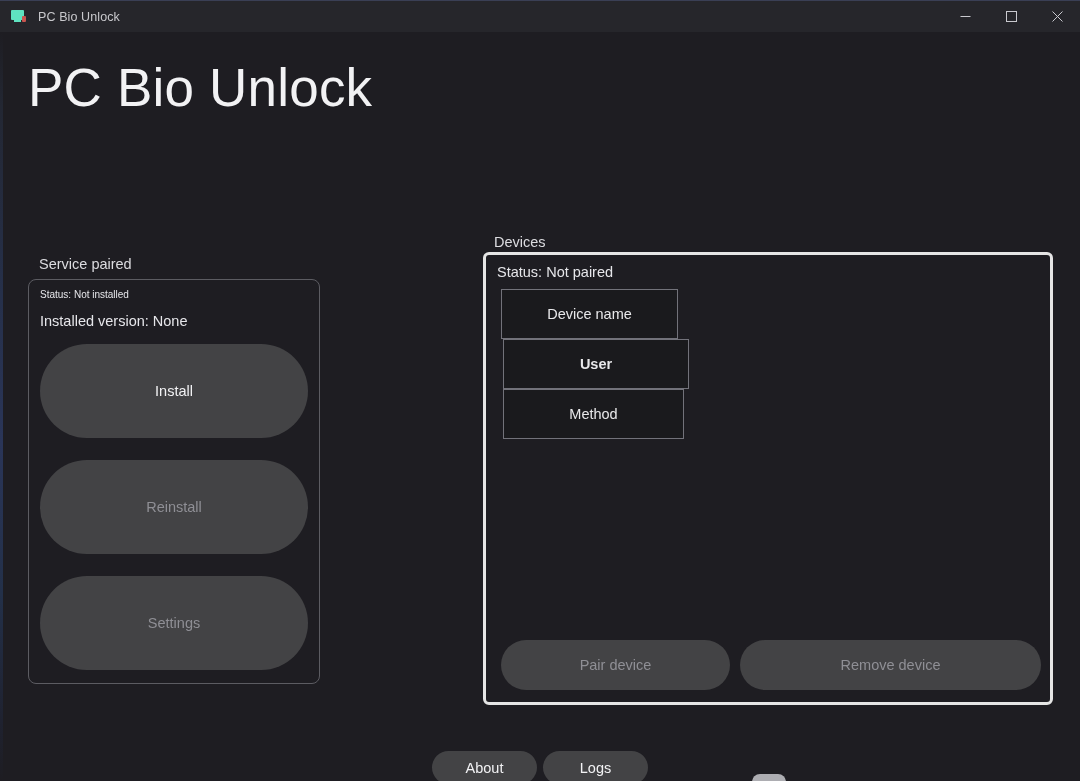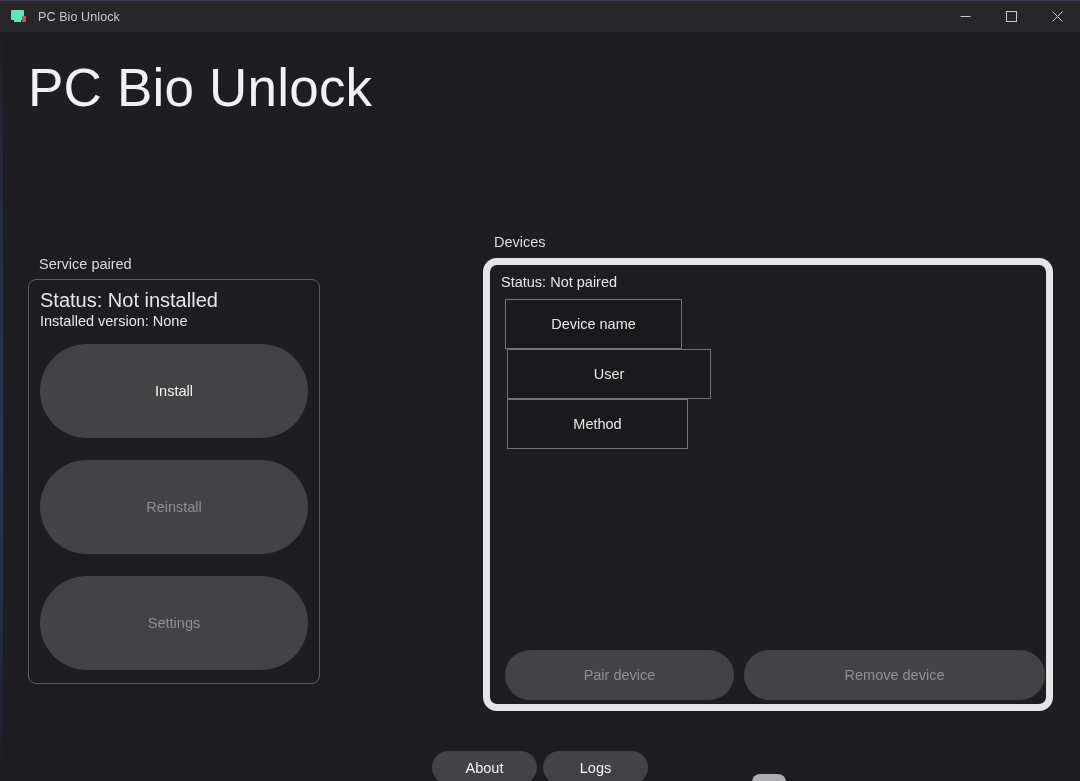--- a/index.html
+++ b/index.html
@@ -109,21 +109,21 @@
     position: absolute;
     left: 28px; top: 279px;
     width: 292px; height: 405px;
     border: 1px solid #5c5c62;
     border-radius: 8px;
     background: transparent;
   }
   #service-status {
     position: absolute;
     left: 11px; top: 9px;
-    font-size: 20px;
+    font-size: 10px;
     color: #e6e6ea;
     white-space: nowrap;
   }
   #service-version {
     position: absolute;
     left: 11px; top: 33px;
     font-size: 14.5px;
     color: #e6e6ea;
     white-space: nowrap;
   }
@@ -144,24 +144,24 @@
   }
   .pill.disabled { color: #8f8f95; }
 
   #btn-install   { left: 11px; top: 64px;  width: 268px; height: 94px; }
   #btn-reinstall { left: 11px; top: 180px; width: 268px; height: 94px; }
   #btn-settings  { left: 11px; top: 296px; width: 268px; height: 94px; }
 
   
   #devices-panel {
     position: absolute;
-    left: 483px; top: 258px;
+    left: 483px; top: 252px;
     width: 570px; height: 453px;
-    border: 7px solid #e5e5e5;
-    border-radius: 14px;
+    border: 3px solid #e5e5e5;
+    border-radius: 6px;
   }
   #devices-status {
     position: absolute;
     left: 11px; top: 9px;
     font-size: 14.5px;
     color: #e6e6ea;
     white-space: nowrap;
   }
 
   
@@ -177,21 +177,21 @@
     background: #1a1a1d;
     border: 1px solid #72727a;
     display: flex;
     align-items: center;
     justify-content: center;
     font-size: 14.5px;
     color: #e8e8ea;
   }
   .th + .th { margin-left: 2px; }
   .th-device { width: 177px; }
-  .th-user   { width: 204px; }
+  .th-user   { width: 186px; font-weight: bold; }
   .th-method { width: 181px; }
 
   #devices-rows {
     position: absolute;
     left: 15px; top: 86px;
     width: 540px; height: 290px;
   }
 
   
   #btn-pair   { left: 15px; top: 385px; width: 229px; height: 50px; }

